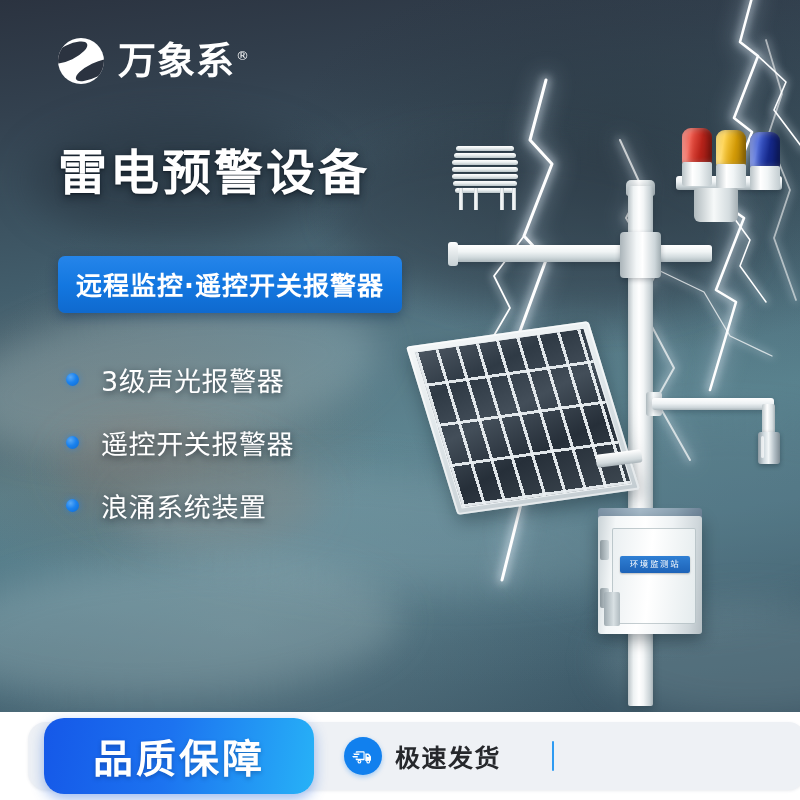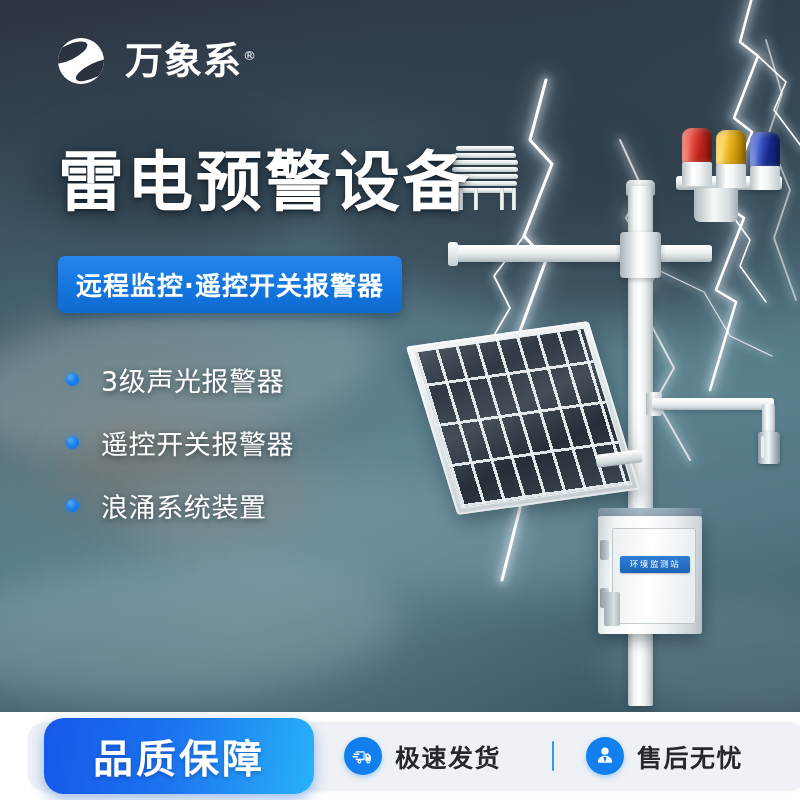--- a/index.html
+++ b/index.html
@@ -189,21 +189,21 @@
     color:#fff;font-size:8.5px;line-height:17px;text-align:center;letter-spacing:1.6px;
     font-family:"DejaVu Sans","Liberation Sans",sans-serif;
     box-shadow:0 1px 2px rgba(0,0,0,.25);
   }
   .box-vent{
     position:absolute;left:604px;top:592px;width:16px;height:34px;border-radius:2px;
     background:linear-gradient(90deg,#9fabb1,#d8e0e3 60%,#b0bbc0);
   }
 
   
-  .logo{position:absolute;left:58px;top:38px;display:flex;align-items:center;gap:21px;}
+  .logo{position:absolute;left:58px;top:38px;display:flex;align-items:center;gap:14px;}
   .logo-mark{
     position:relative;width:46px;height:46px;border-radius:50%;
     background:#ffffff;overflow:hidden;flex:none;
   }
   .logo-mark::before{
     content:"";position:absolute;left:-9px;top:7px;width:40px;height:15px;
     background:#2b3340;border-radius:50%;transform:rotate(-26deg);
   }
   .logo-mark::after{
     content:"";position:absolute;left:16px;top:25px;width:42px;height:14px;
@@ -213,21 +213,21 @@
     color:#ffffff;font-size:38px;font-weight:bold;letter-spacing:1px;
     font-family:"DejaVu Sans","Liberation Sans",sans-serif;line-height:1;
     position:relative;
   }
   .logo-reg{
     font-size:13px;vertical-align:super;font-weight:normal;margin-left:1px;
   }
 
   .headline{
     position:absolute;left:58px;top:148px;
-    color:#ffffff;font-size:66px;font-weight:bold;letter-spacing:3px;line-height:1.05;
+    color:#ffffff;font-size:49px;font-weight:bold;letter-spacing:3px;line-height:1.05;
     font-family:"DejaVu Sans","Liberation Sans",sans-serif;
     text-shadow:0 3px 10px rgba(8,16,26,.62), 0 1px 2px rgba(8,16,26,.55);
     white-space:nowrap;
   }
 
   .subbanner{
     position:absolute;left:58px;top:256px;
     background:linear-gradient(180deg,#2585ea 0%,#1377e0 52%,#0f69ce 100%);
     color:#ffffff;font-size:26px;font-weight:bold;letter-spacing:1px;
     font-family:"DejaVu Sans","Liberation Sans",sans-serif;
@@ -442,27 +442,17 @@
             <circle cx="17.2" cy="17.6" r="1.9"></circle>
             <circle cx="8.4" cy="17.6" r=".8" fill="#1180ee"></circle>
             <circle cx="17.2" cy="17.6" r=".8" fill="#1180ee"></circle>
           </svg>
         </span>
         <span class="trust-label">极速发货</span>
       </div>
 
       <div class="tdivider"></div>
 
-      <div class="trust-item service">
-        <span class="tico">
-          <svg width="24" height="24" viewBox="0 0 24 24" fill="#ffffff">
-            <circle cx="12" cy="7.2" r="3.6"></circle>
-            <path d="M12 11.8c-4 0-7.1 2.6-7.1 5.9 0 .6.5 1.1 1.1 1.1h12c.6 0 1.1-.5 1.1-1.1 0-3.3-3.1-5.9-7.1-5.9z"></path>
-            <path d="M12 12.4l1.7 1.1-1.7 4.9-1.7-4.9z" fill="#1180ee"></path>
-          </svg>
-        </span>
-        <span class="trust-label">售后无忧</span>
-      </div>
 
     </div>
   </div>
 
 </div>
 
 </body></html>

